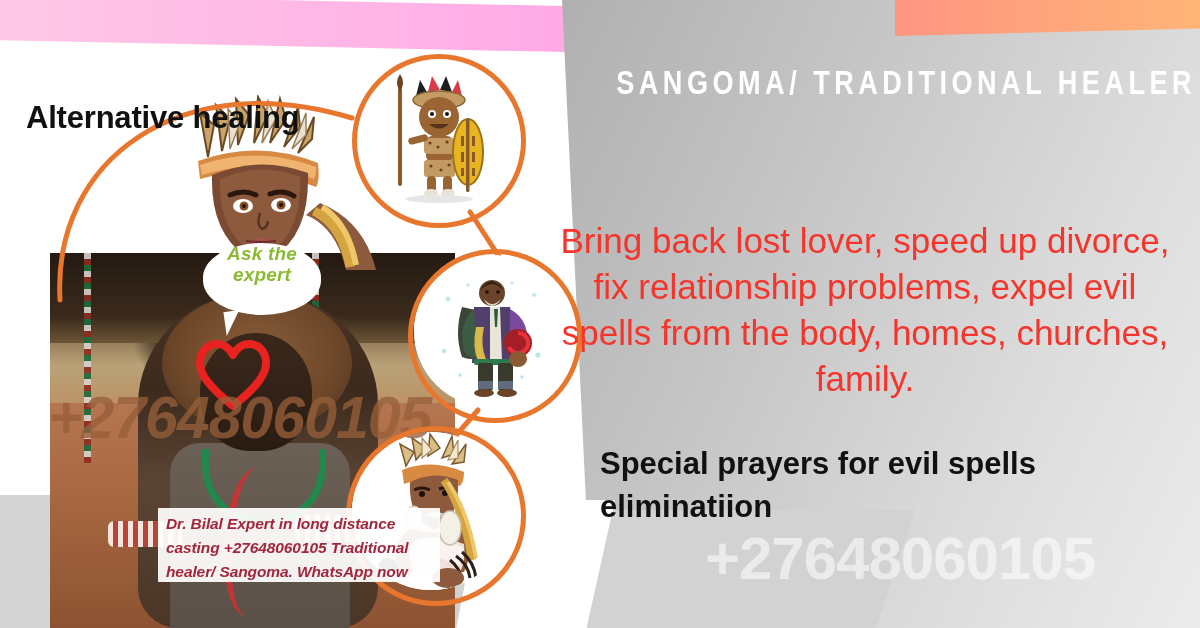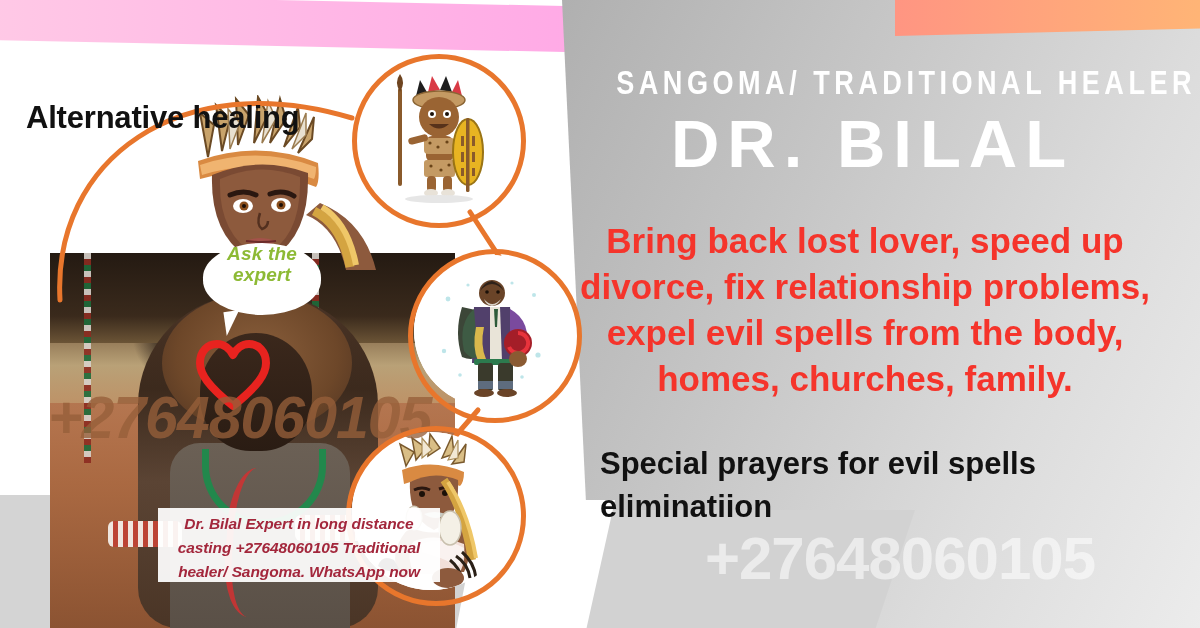--- a/index.html
+++ b/index.html
@@ -130,21 +130,21 @@
   }
   .watermark-photo{
     position:absolute;left:48px;top:384px;z-index:8;
     font-size:59px;font-weight:bold;font-style:italic;
     color:rgba(150,95,58,0.78);white-space:nowrap;
     letter-spacing:-1px;
   }
   .caption-box{
     position:absolute;left:158px;top:508px;width:282px;height:74px;
     background:rgba(255,255,255,0.93);z-index:9;
-    padding:4px 8px 0 8px;box-sizing:border-box;overflow:hidden;text-align:center;
+    padding:4px 8px 0 8px;box-sizing:border-box;overflow:hidden;
   }
   .caption-text{
     color:#A3273C;font-weight:bold;font-style:italic;
     font-size:15.5px;line-height:24px;letter-spacing:-.1px;
   }
 
   
   .hero-char{position:absolute;left:150px;top:95px;width:230px;height:175px;z-index:6;}
 
   
@@ -171,21 +171,21 @@
     text-align:center;white-space:nowrap;
     transform:scaleX(0.82);transform-origin:center;
   }
   .r-title{
     position:absolute;left:560px;top:105px;width:625px;z-index:10;
     color:#ffffff;font-weight:bold;font-size:67px;letter-spacing:8px;
     text-align:center;white-space:nowrap;
   }
   .r-red{
     position:absolute;left:545px;top:218px;width:640px;z-index:10;
-    color:#F5342B;font-weight:bold;font-size:35px;line-height:46px;
+    color:#F5342B;font-weight:normal;font-size:35px;line-height:46px;
     text-align:center;
   }
   .r-black{
     position:absolute;left:600px;top:442px;width:585px;z-index:10;
     color:#111111;font-weight:bold;font-size:31px;line-height:43px;
     text-align:left;
   }
   .r-watermark{
     position:absolute;left:600px;top:524px;width:600px;z-index:9;
     color:rgba(255,255,255,0.55);font-weight:bold;font-size:60px;
@@ -440,18 +440,17 @@
           <path d="M110 120 Q122 130 124 146"></path>
         <path d="M98 128 Q108 136 110 148"></path>
       </g>
 
       <ellipse cx="96" cy="146" rx="16" ry="10" fill="#8D5A3D"></ellipse>
     </svg>
   </div>
   <div class="ring r3"></div>
 
   <div class="r-kicker">SANGOMA/ TRADITIONAL HEALER</div>
-  <div class="r-title">DR.  BILAL</div>
   <div class="r-red">Bring back lost lover, speed up divorce, fix relationship problems, expel evil spells from the body, homes, churches, family.</div>
   <div class="r-black">Special prayers for  evil spells eliminatiion</div>
   <div class="r-watermark">+27648060105</div>
 
 </div>
 
 </body></html>

